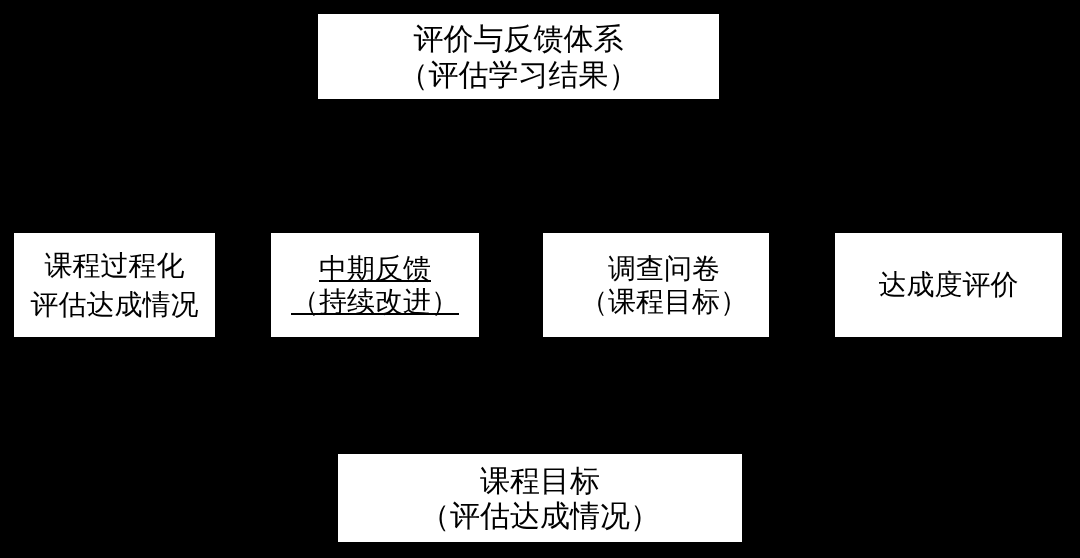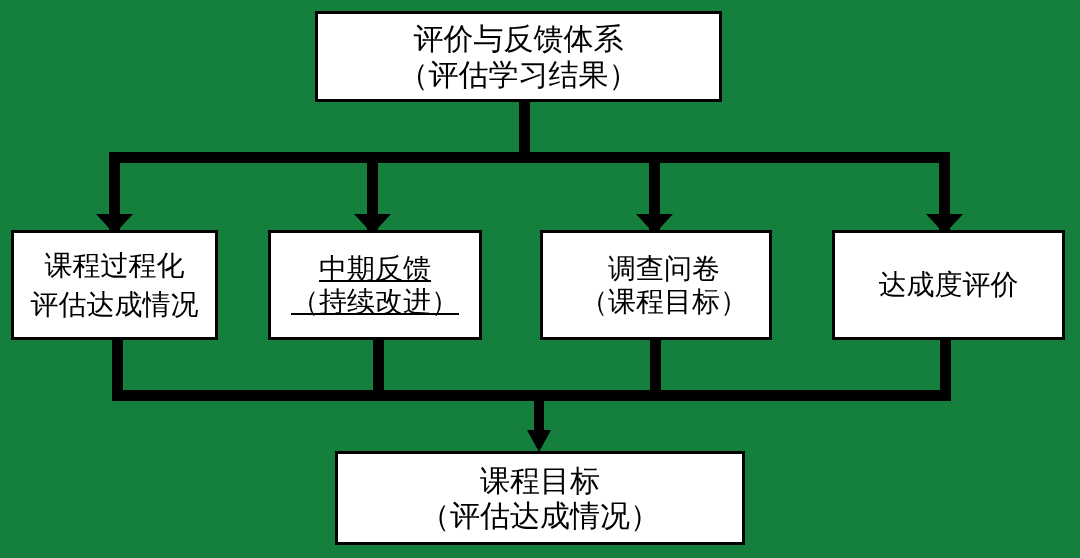--- a/index.html
+++ b/index.html
@@ -4,21 +4,21 @@
 <style>
   html, body {
     margin: 0;
     padding: 0;
     background: #ffffff;
   }
   #diagram-root {
     position: relative;
     width: 1080px;
     height: 558px;
-    background: #15803d;
+    background: #000000;
     overflow: hidden;
     font-family: "Liberation Sans", "DejaVu Sans", sans-serif;
   }
   svg.connectors {
     position: absolute;
     left: 0;
     top: 0;
     width: 1080px;
     height: 558px;
   }

